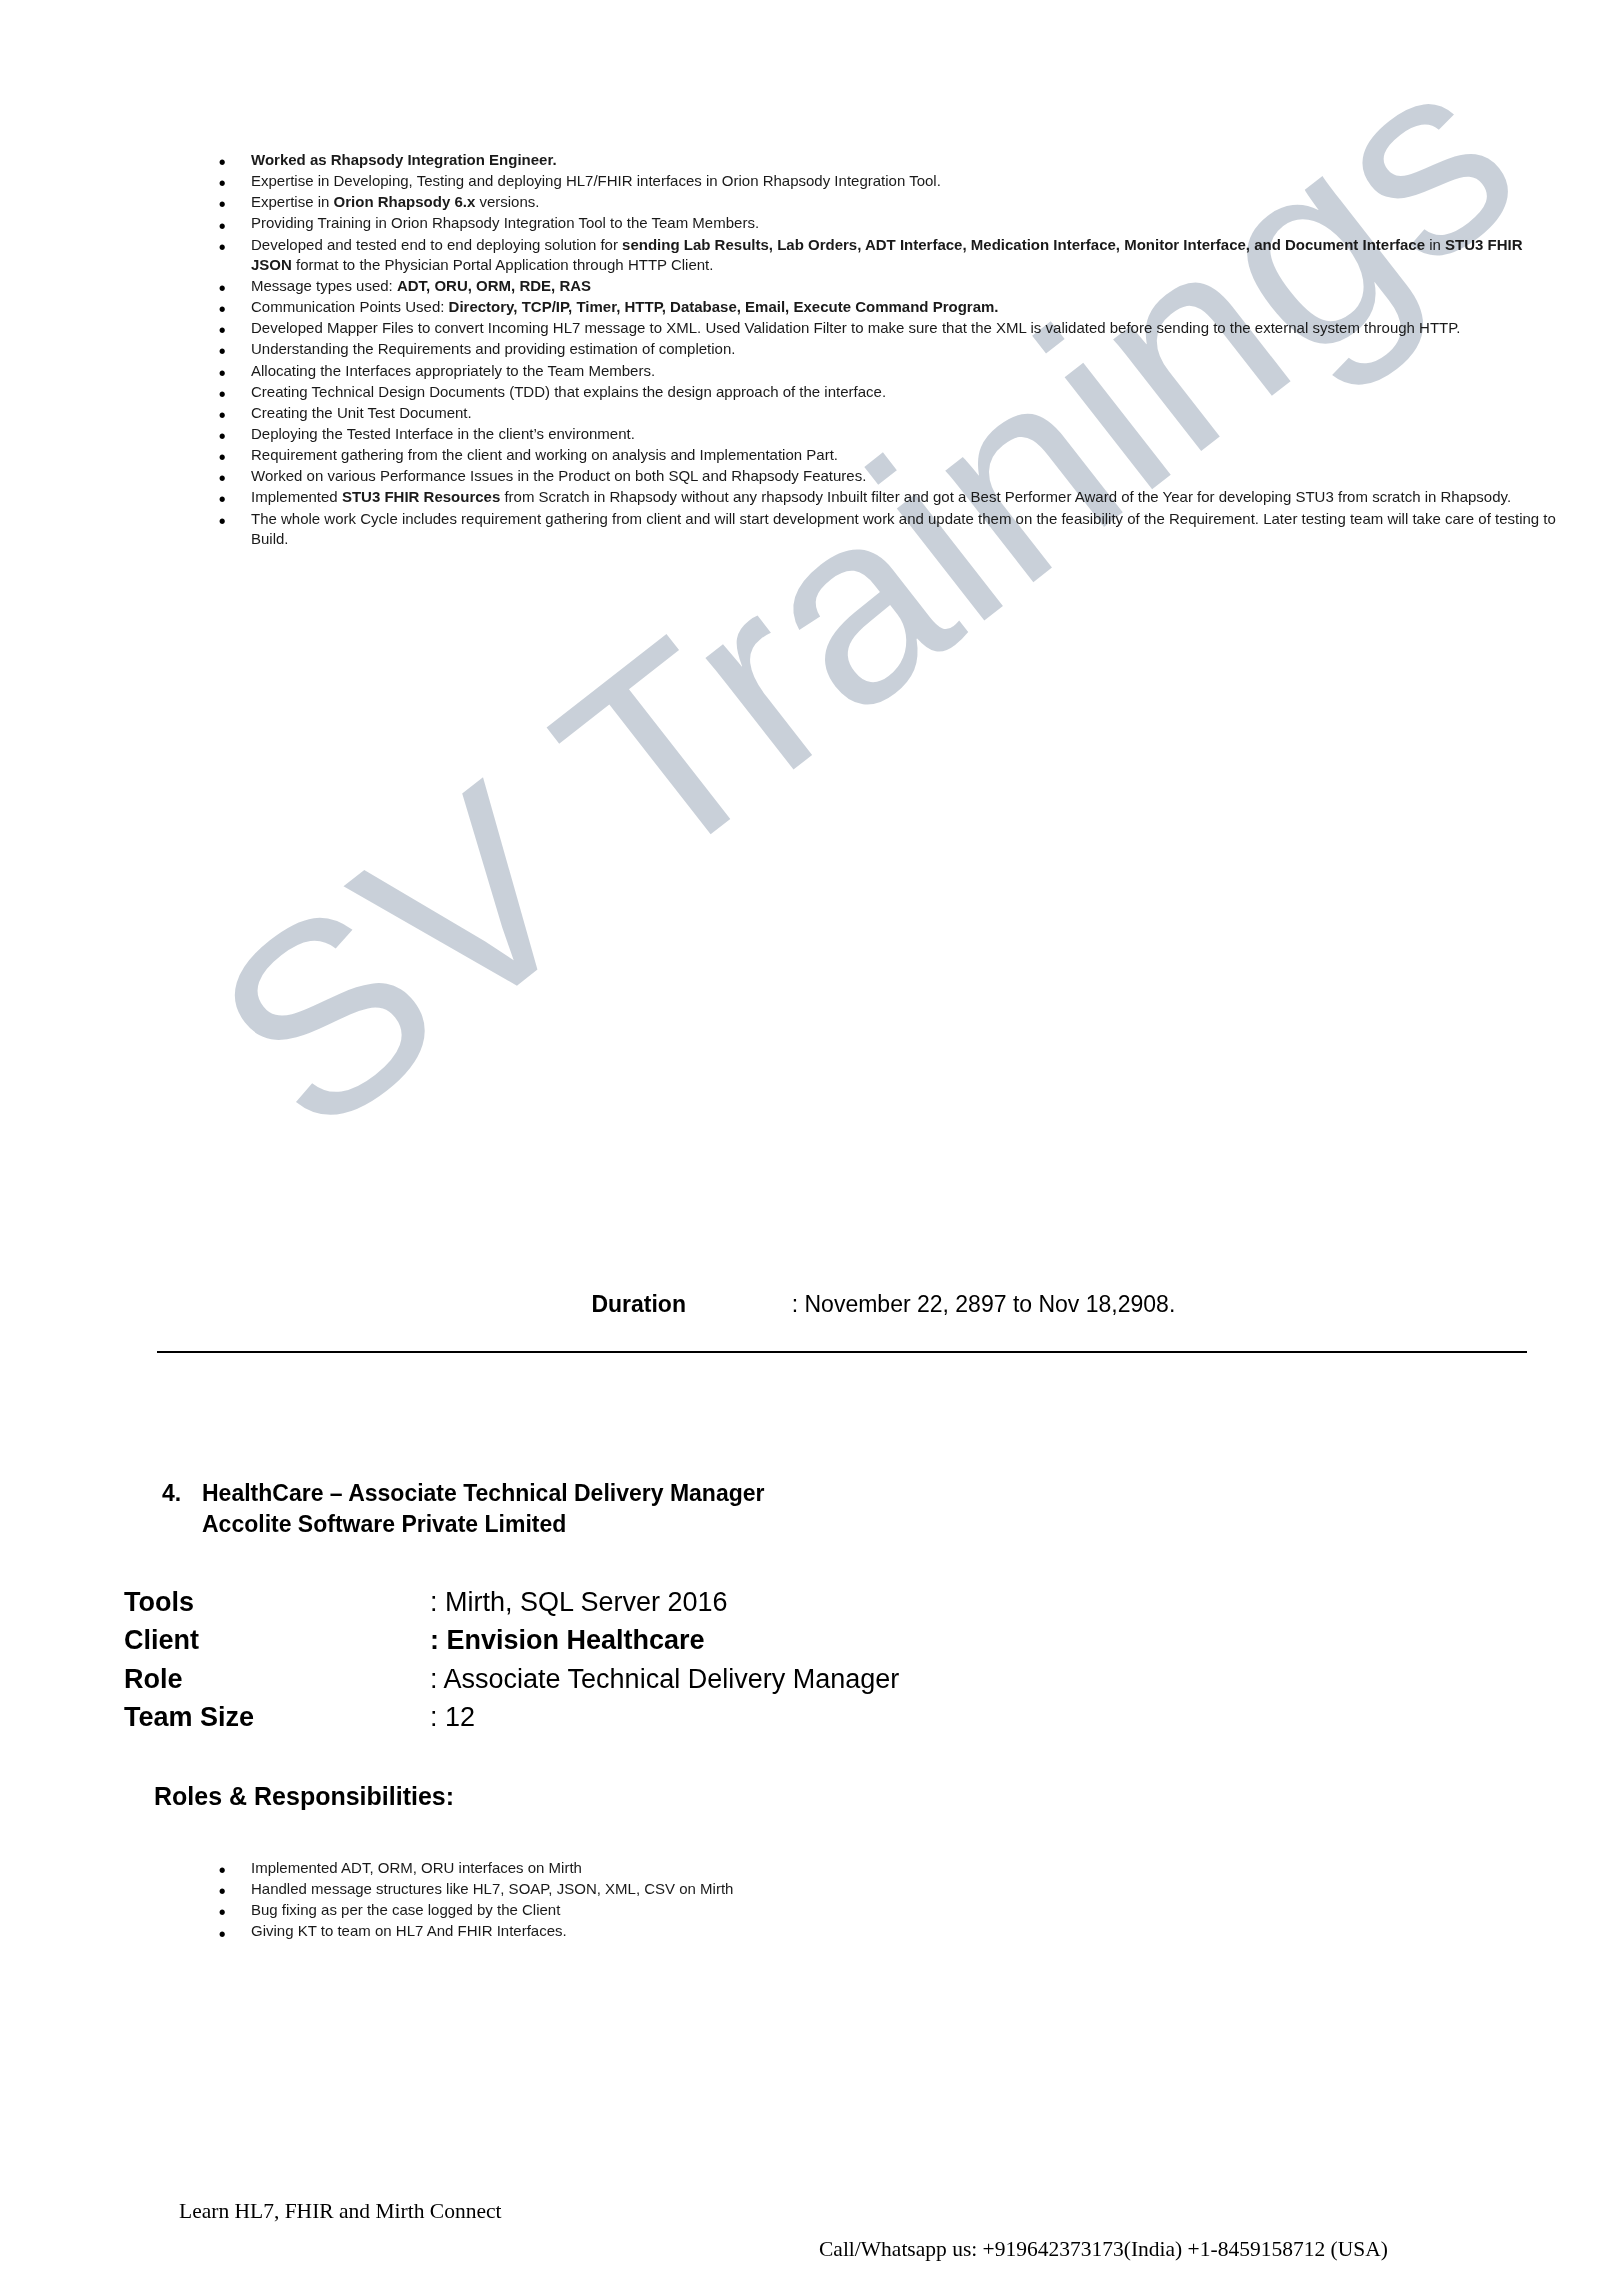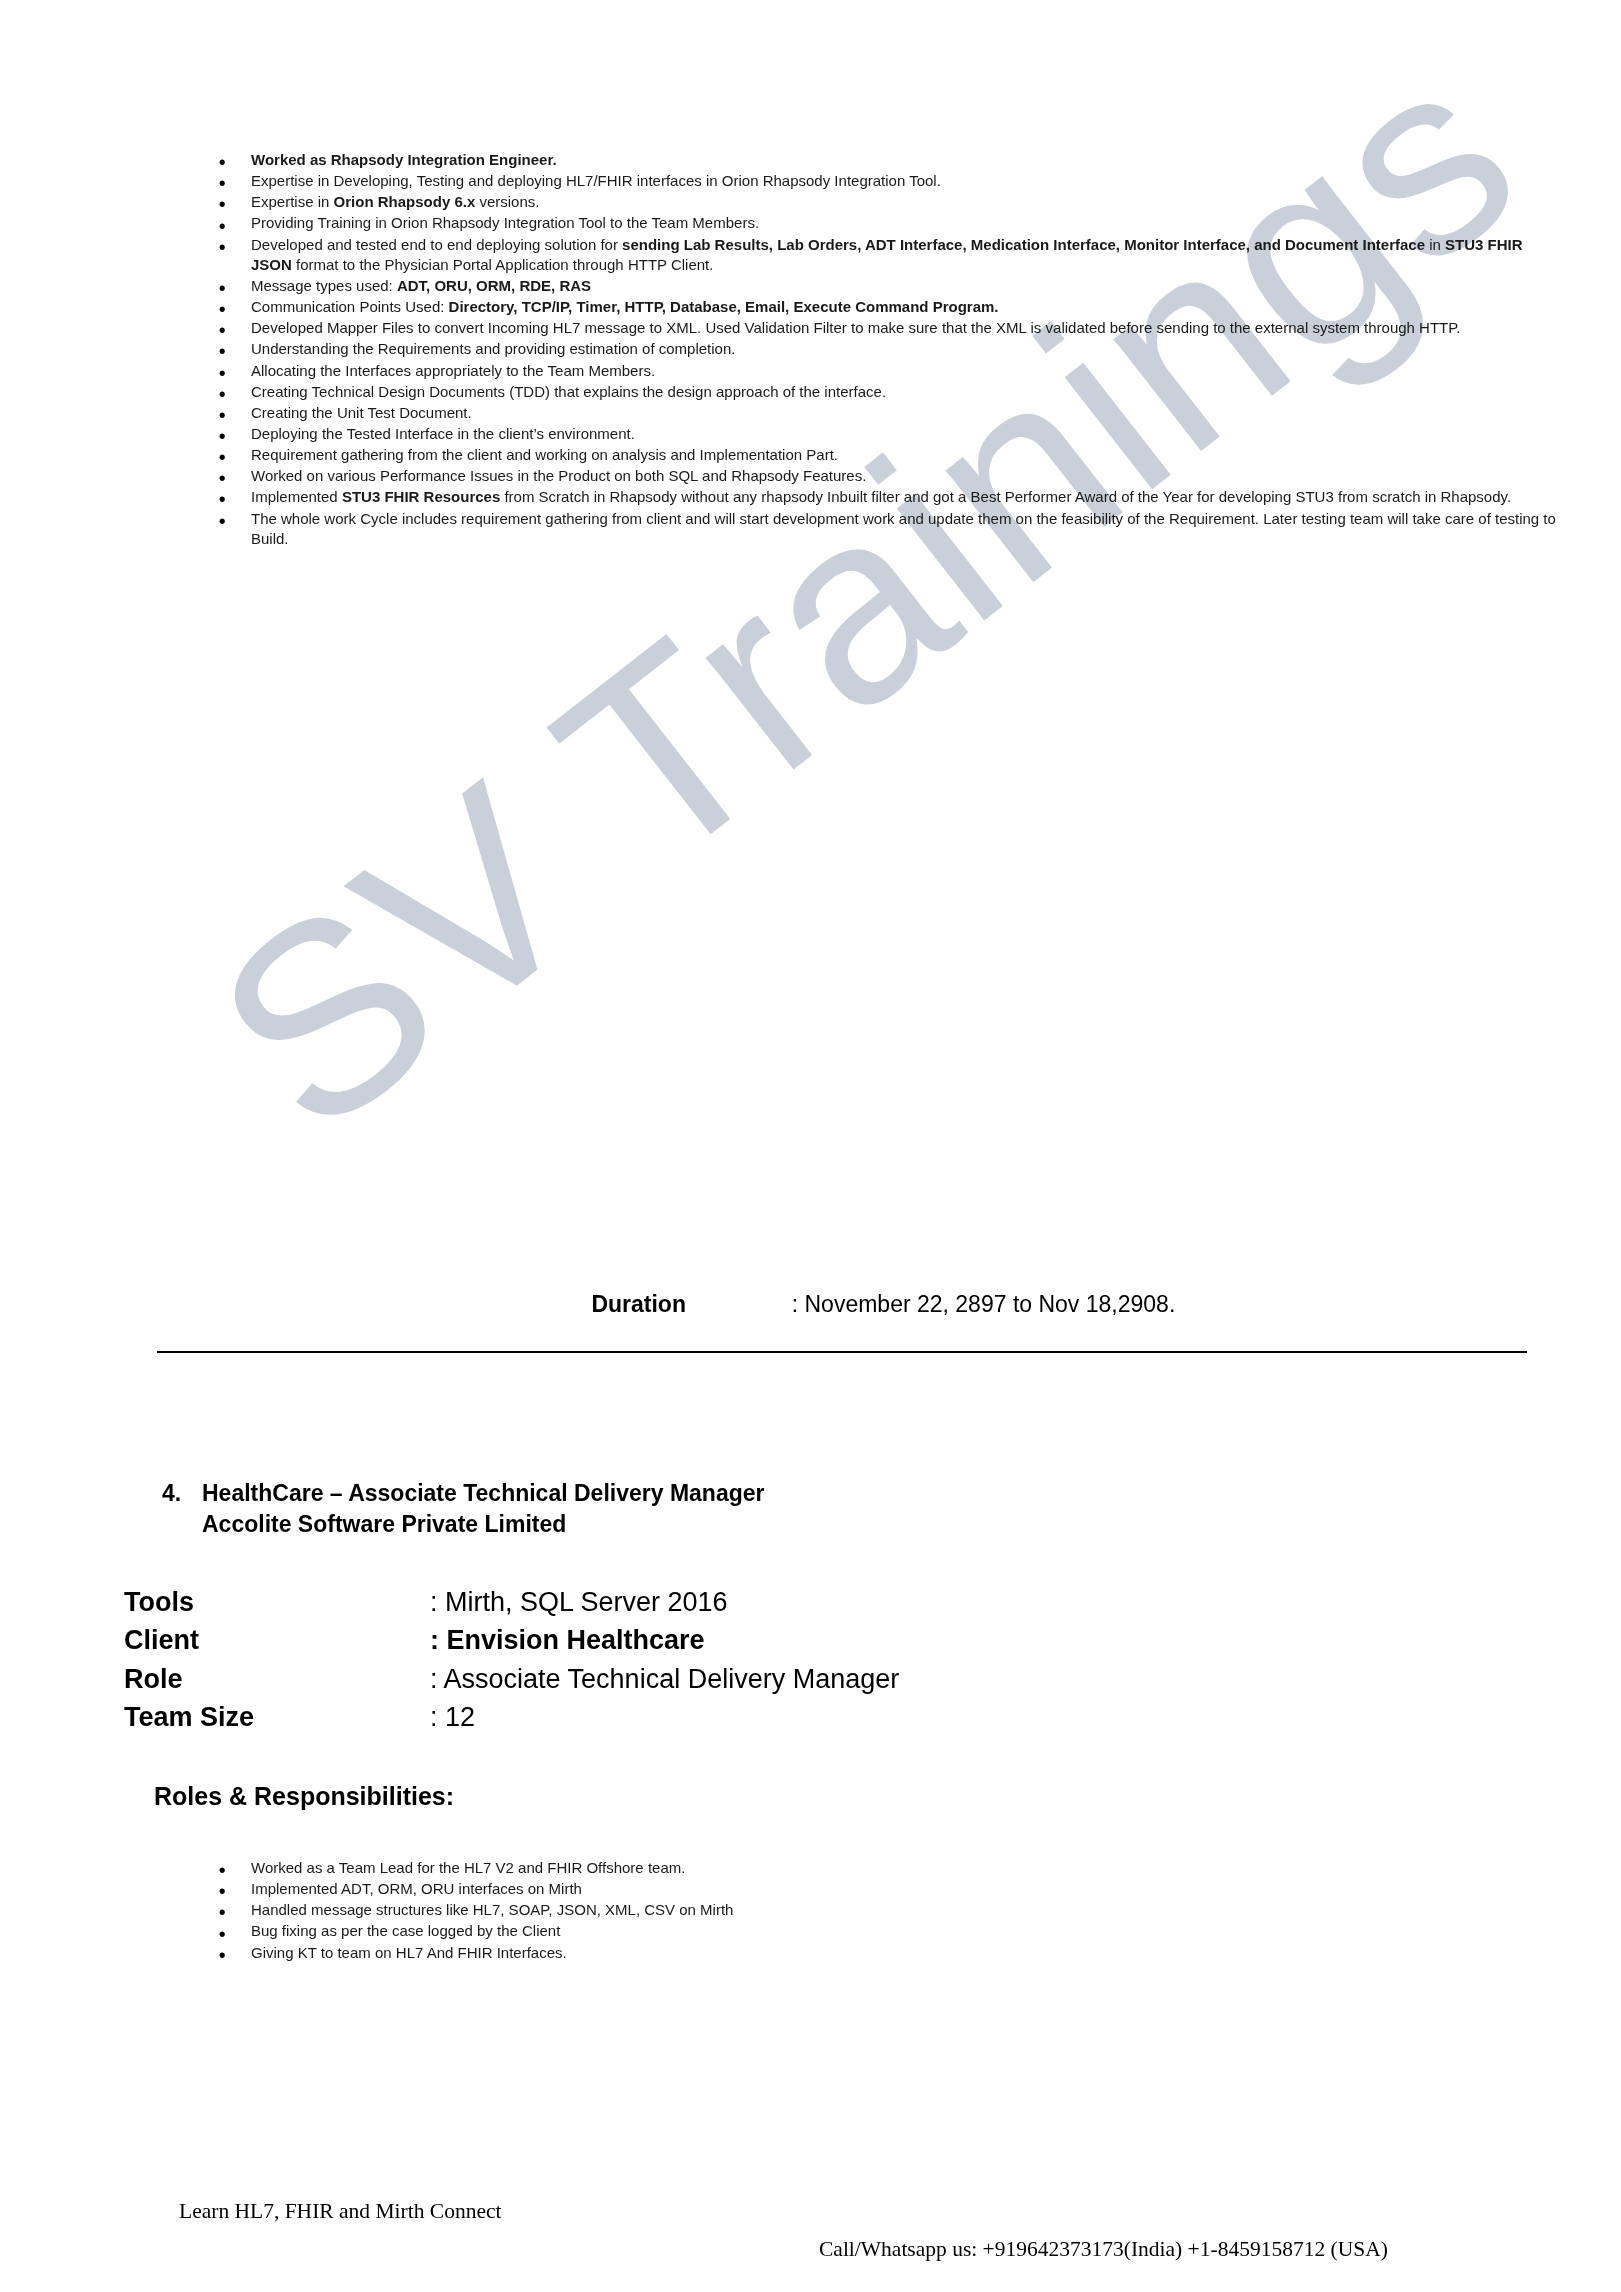--- a/index.html
+++ b/index.html
@@ -220,21 +220,20 @@
     <div class="meta" id="meta-rows">
         <div class="row"><span class="lbl">Tools</span><span class="val">: Mirth, SQL Server 2016</span></div>
         <div class="row"><span class="lbl">Client</span><span class="val bold">: Envision Healthcare</span></div>
         <div class="row"><span class="lbl">Role</span><span class="val">: Associate Technical Delivery Manager</span></div>
         <div class="row"><span class="lbl">Team Size</span><span class="val">: 12</span></div>
       </div>
 
     <div class="rr-title">Roles &amp; Responsibilities:</div>
 
     <ul class="bullets block-2" id="bullets-two">
-        <li><span>Worked as a Team Lead for the HL7 V2 and FHIR Offshore team.</span></li>
         <li><span>Implemented ADT, ORM, ORU interfaces on Mirth</span></li>
         <li><span>Handled message structures like HL7, SOAP, JSON, XML, CSV on Mirth</span></li>
         <li><span>Bug fixing as per the case logged by the Client</span></li>
         <li><span>Giving KT to team on HL7 And FHIR Interfaces.</span></li>
       </ul>
 
     <div class="footer">
       <span class="left">Learn HL7, FHIR and Mirth Connect</span>
       <span class="right">Call/Whatsapp us: +919642373173(India) +1-8459158712 (USA)</span>
     </div>

